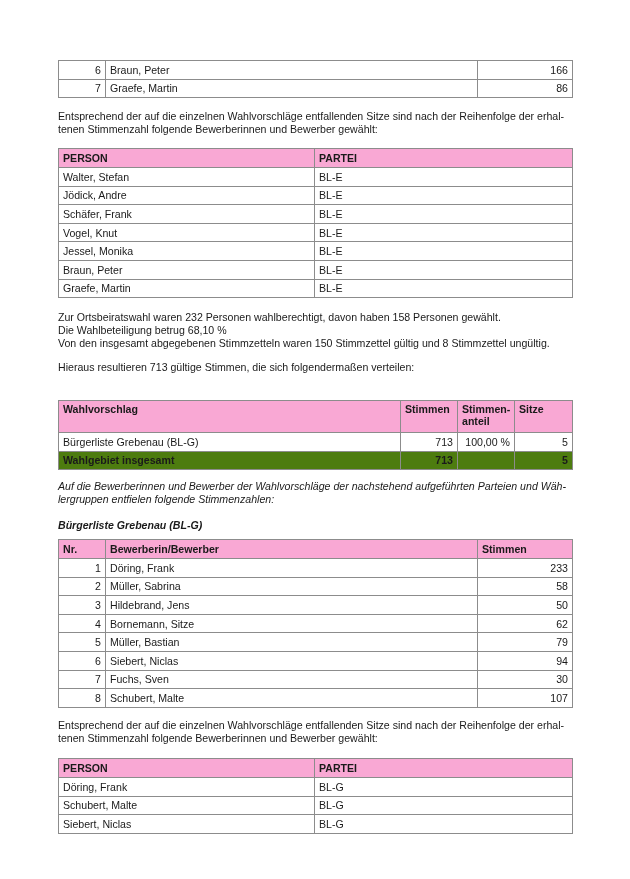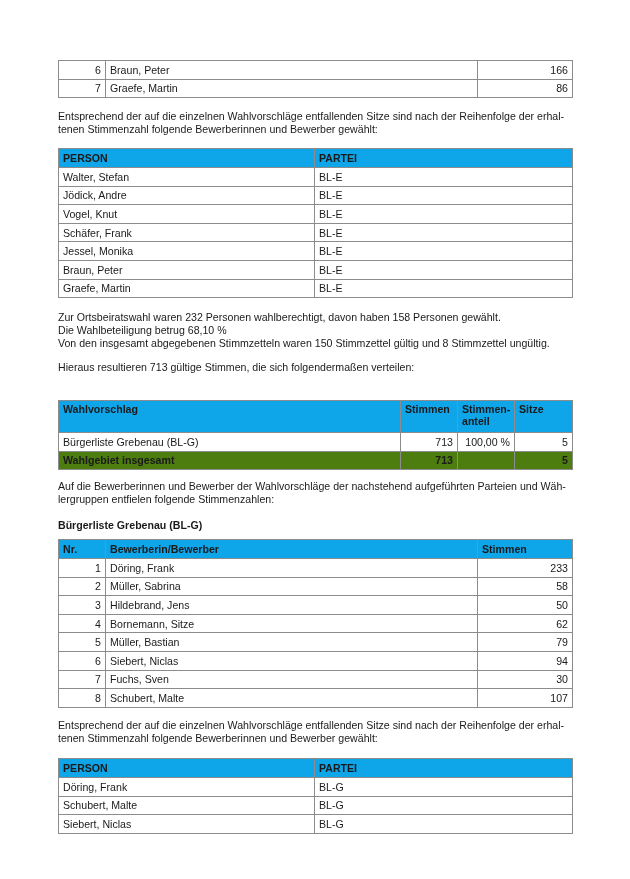--- a/index.html
+++ b/index.html
@@ -6,21 +6,21 @@
   body {
     width: 630px; height: 879px; position: relative; overflow: hidden;
     font-family: "Liberation Sans", sans-serif; font-size: 10.6px; color: #1a1a1a;
   }
   table { border-collapse: collapse; width: 514px; table-layout: fixed; }
   td, th {
     border: 1px solid #8c8c8c; padding: 0 4px; height: 17.6px;
     font-size: 10.6px; text-align: left; vertical-align: middle;
     white-space: nowrap; overflow: hidden;
   }
-  th { background: #0ea5e9; font-weight: bold; height: 18px; }
+  th { background: #f9a8d4; font-weight: bold; height: 18px; }
   .num { text-align: right; }
   .para { line-height: 13px; margin: 0; }
   .bold { font-weight: bold; }
   .grey td { background: #4d7c0f; font-weight: bold; }
   th.tall { height: 29px; vertical-align: top; padding-top: 2px; line-height: 12px; white-space: normal; }
 </style>
 </head>
 <body>
 
 <div>
@@ -62,25 +62,25 @@
   </tr>
   <tr>
           <td>Walter, Stefan</td>
           <td>BL-E</td>
         </tr>
   <tr>
           <td>Jödick, Andre</td>
           <td>BL-E</td>
         </tr>
   <tr>
+          <td>Schäfer, Frank</td>
+          <td>BL-E</td>
+        </tr>
+  <tr>
           <td>Vogel, Knut</td>
-          <td>BL-E</td>
-        </tr>
-  <tr>
-          <td>Schäfer, Frank</td>
           <td>BL-E</td>
         </tr>
   <tr>
           <td>Jessel, Monika</td>
           <td>BL-E</td>
         </tr>
   <tr>
           <td>Braun, Peter</td>
           <td>BL-E</td>
         </tr>
@@ -120,21 +120,21 @@
   </tr>
   <tr class="grey">
     <td>Wahlgebiet insgesamt</td>
     <td class="num">713</td>
     <td class="num"></td>
     <td class="num">5</td>
   </tr>
 </tbody>
     </table>
 
-<div style="position:absolute;left:58px;top:480px;width:520px;">
+<div style="position:absolute;left:58px;top:480px;width:520px;font-style:italic;">
   <p class="para">Auf die Bewerberinnen und Bewerber der Wahlvorschläge der nachstehend aufgeführten Parteien und Wäh-</p>
   <p class="para">lergruppen entfielen folgende Stimmenzahlen:</p>
   <p class="para bold" style="margin-top:13px;">Bürgerliste Grebenau (BL-G)</p>
 </div>
 
 <table style="position:absolute;left:58px;top:539px;">
   <colgroup>
         <col style="width:47px">
         <col style="width:372px">
         <col style="width:95px">

